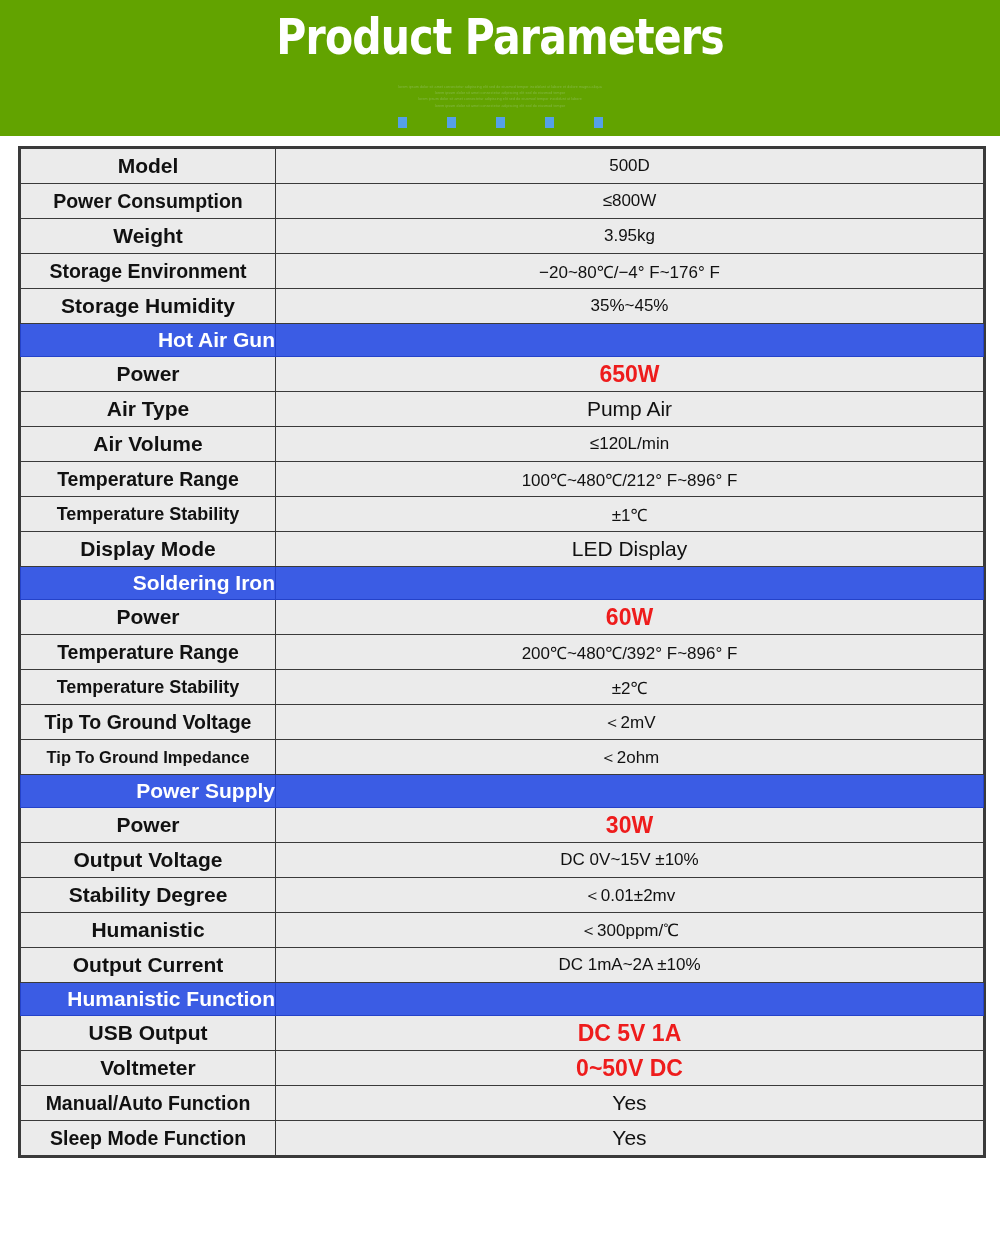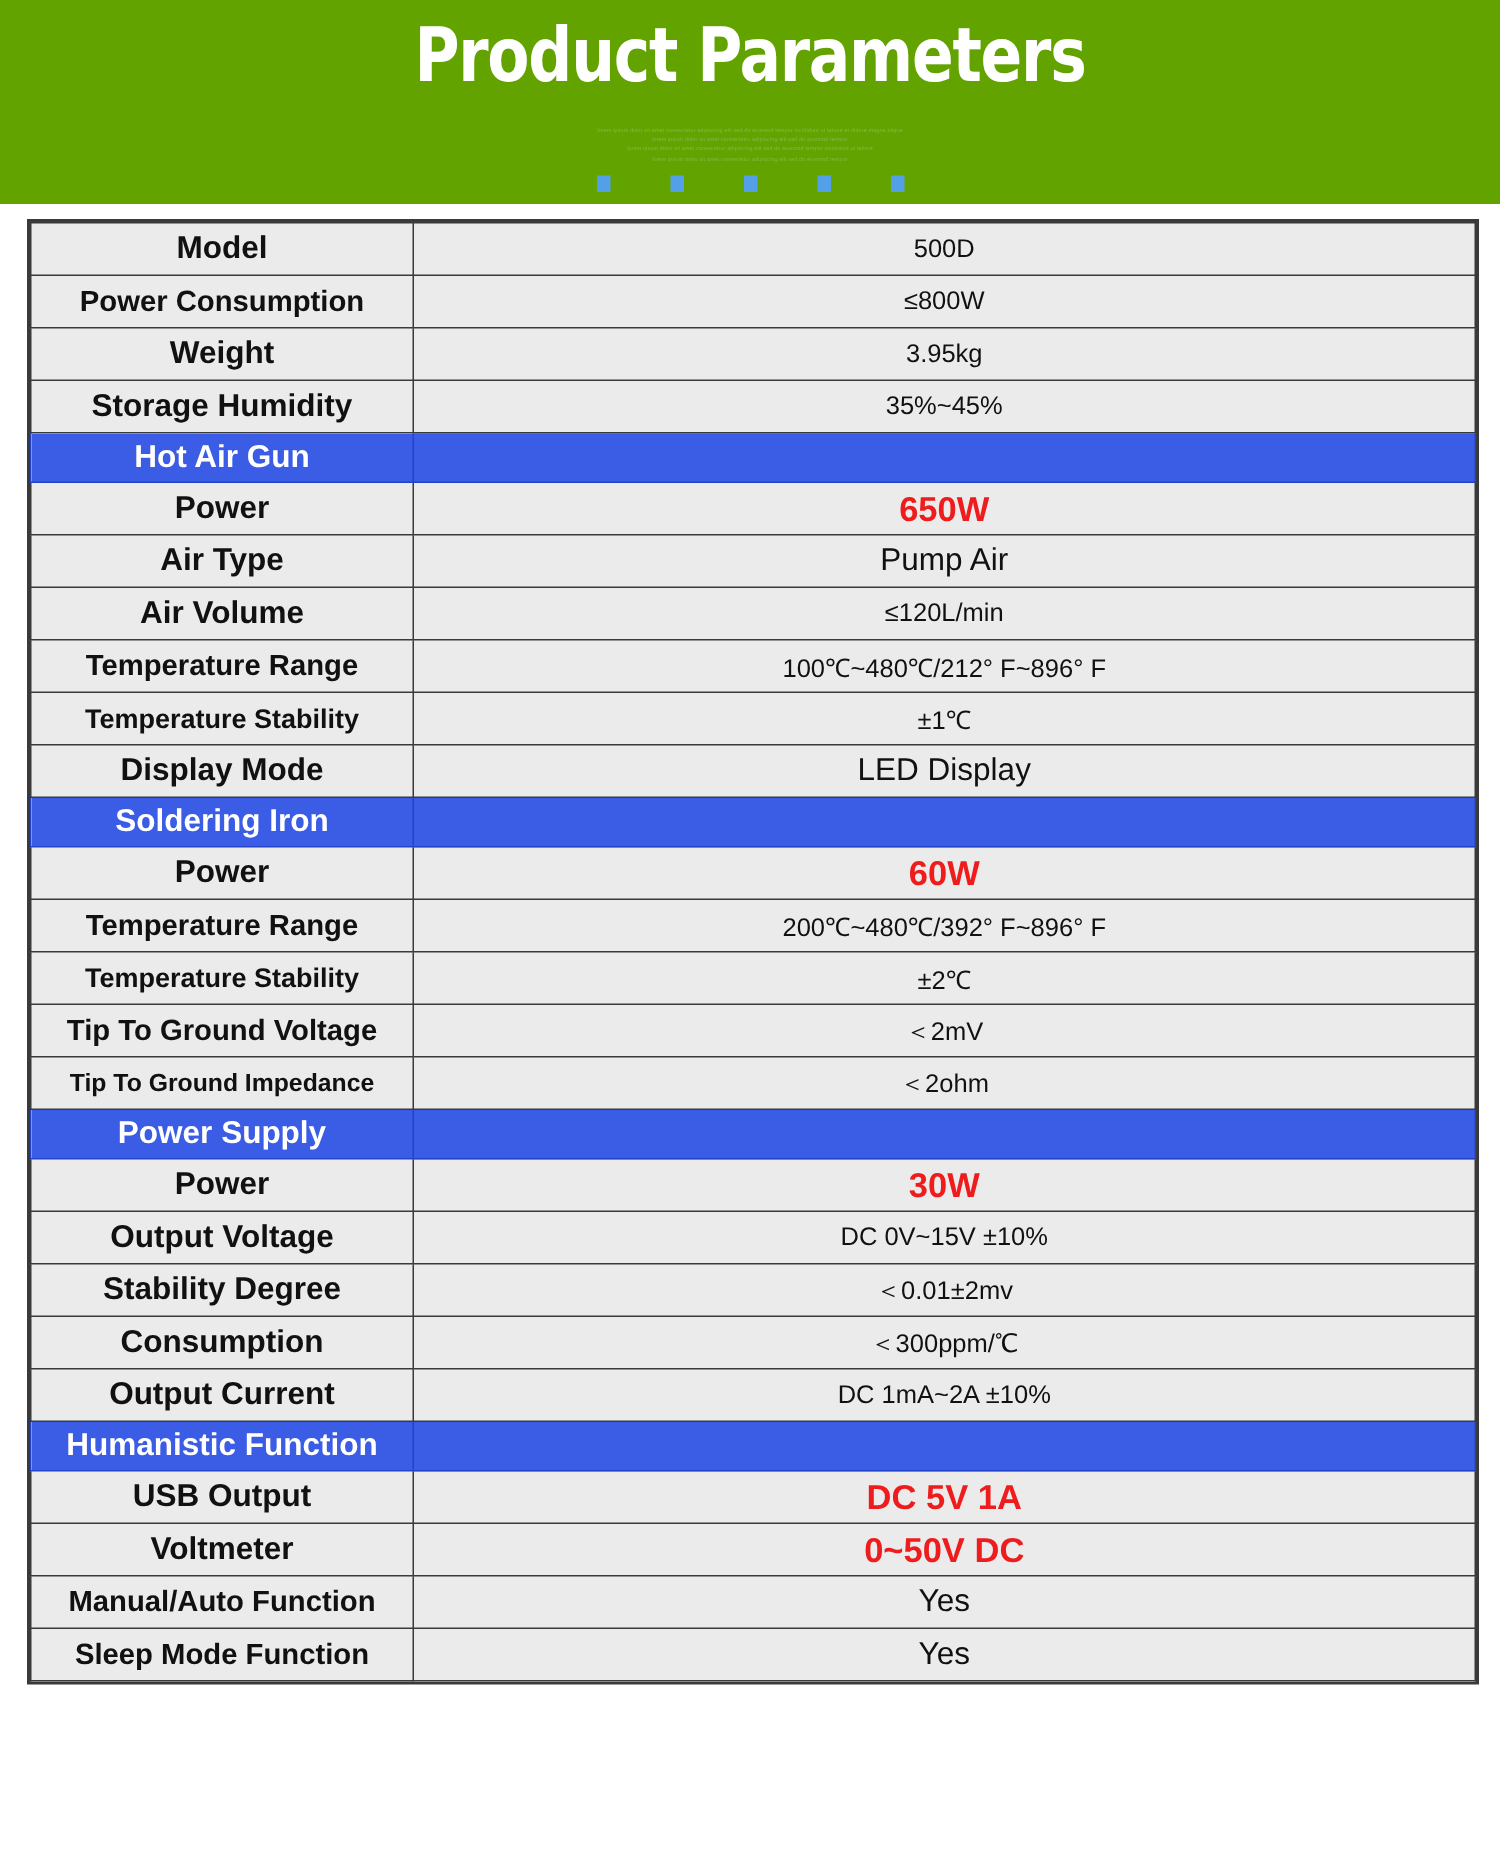--- a/index.html
+++ b/index.html
@@ -103,20 +103,21 @@
     font-size: 17px;
     white-space: nowrap;
     margin-top: 24px;
   }
 
   
   tr.section td {
     background: #3b5ce4;
     border-color: #2442c9;
     height: 32px;
+    text-align: right;
   }
   tr.section td.label {
     color: #ffffff;
     font-size: 21px;
   }
   tr.section td.value {
     background: #3b5ce4;
   }
 
   td.value.red {
@@ -165,20 +166,24 @@
         </tr>
         <tr>
           <td class="label med">Power  Consumption</td>
           <td class="value">≤800W</td>
         </tr>
         <tr>
           <td class="label">Weight</td>
           <td class="value">3.95kg</td>
         </tr>
         <tr>
+          <td class="label med">Storage Environment</td>
+          <td class="value">−20~80℃/−4° F~176° F</td>
+        </tr>
+        <tr>
           <td class="label">Storage Humidity</td>
           <td class="value">35%~45%</td>
         </tr>
         <tr class="section">
           <td class="label">Hot Air Gun</td>
           <td class="value"></td>
         </tr>
         <tr>
           <td class="label">Power</td>
           <td class="value red">650W</td>
@@ -237,21 +242,21 @@
         </tr>
         <tr>
           <td class="label">Output  Voltage</td>
           <td class="value">DC 0V~15V ±10%</td>
         </tr>
         <tr>
           <td class="label">Stability Degree</td>
           <td class="value">＜0.01±2mv</td>
         </tr>
         <tr>
-          <td class="label">Consumption</td>
+          <td class="label">Humanistic</td>
           <td class="value">＜300ppm/℃</td>
         </tr>
         <tr>
           <td class="label">Output Current</td>
           <td class="value">DC 1mA~2A ±10%</td>
         </tr>
         <tr class="section">
           <td class="label med">Humanistic Function</td>
           <td class="value"></td>
         </tr>

